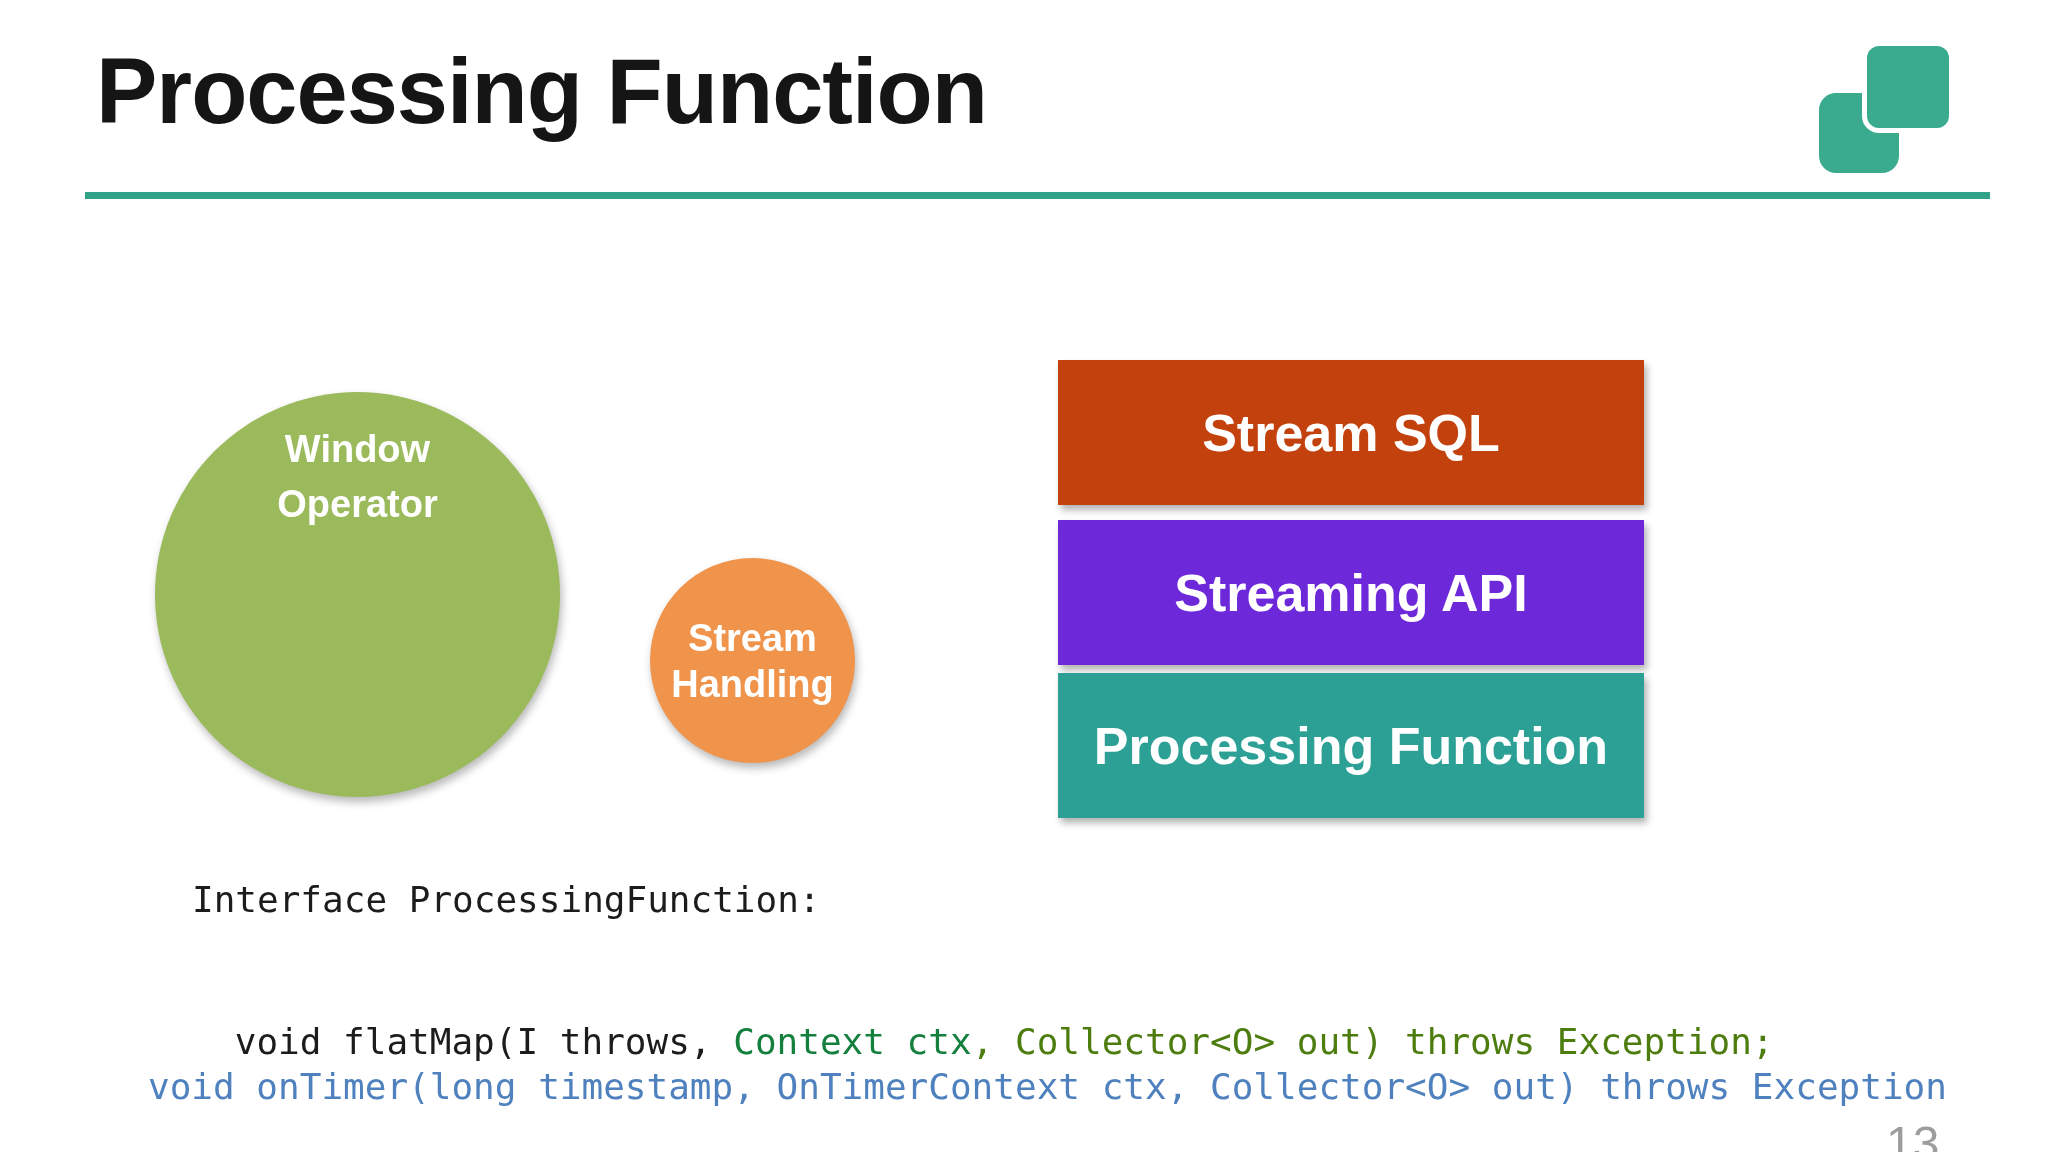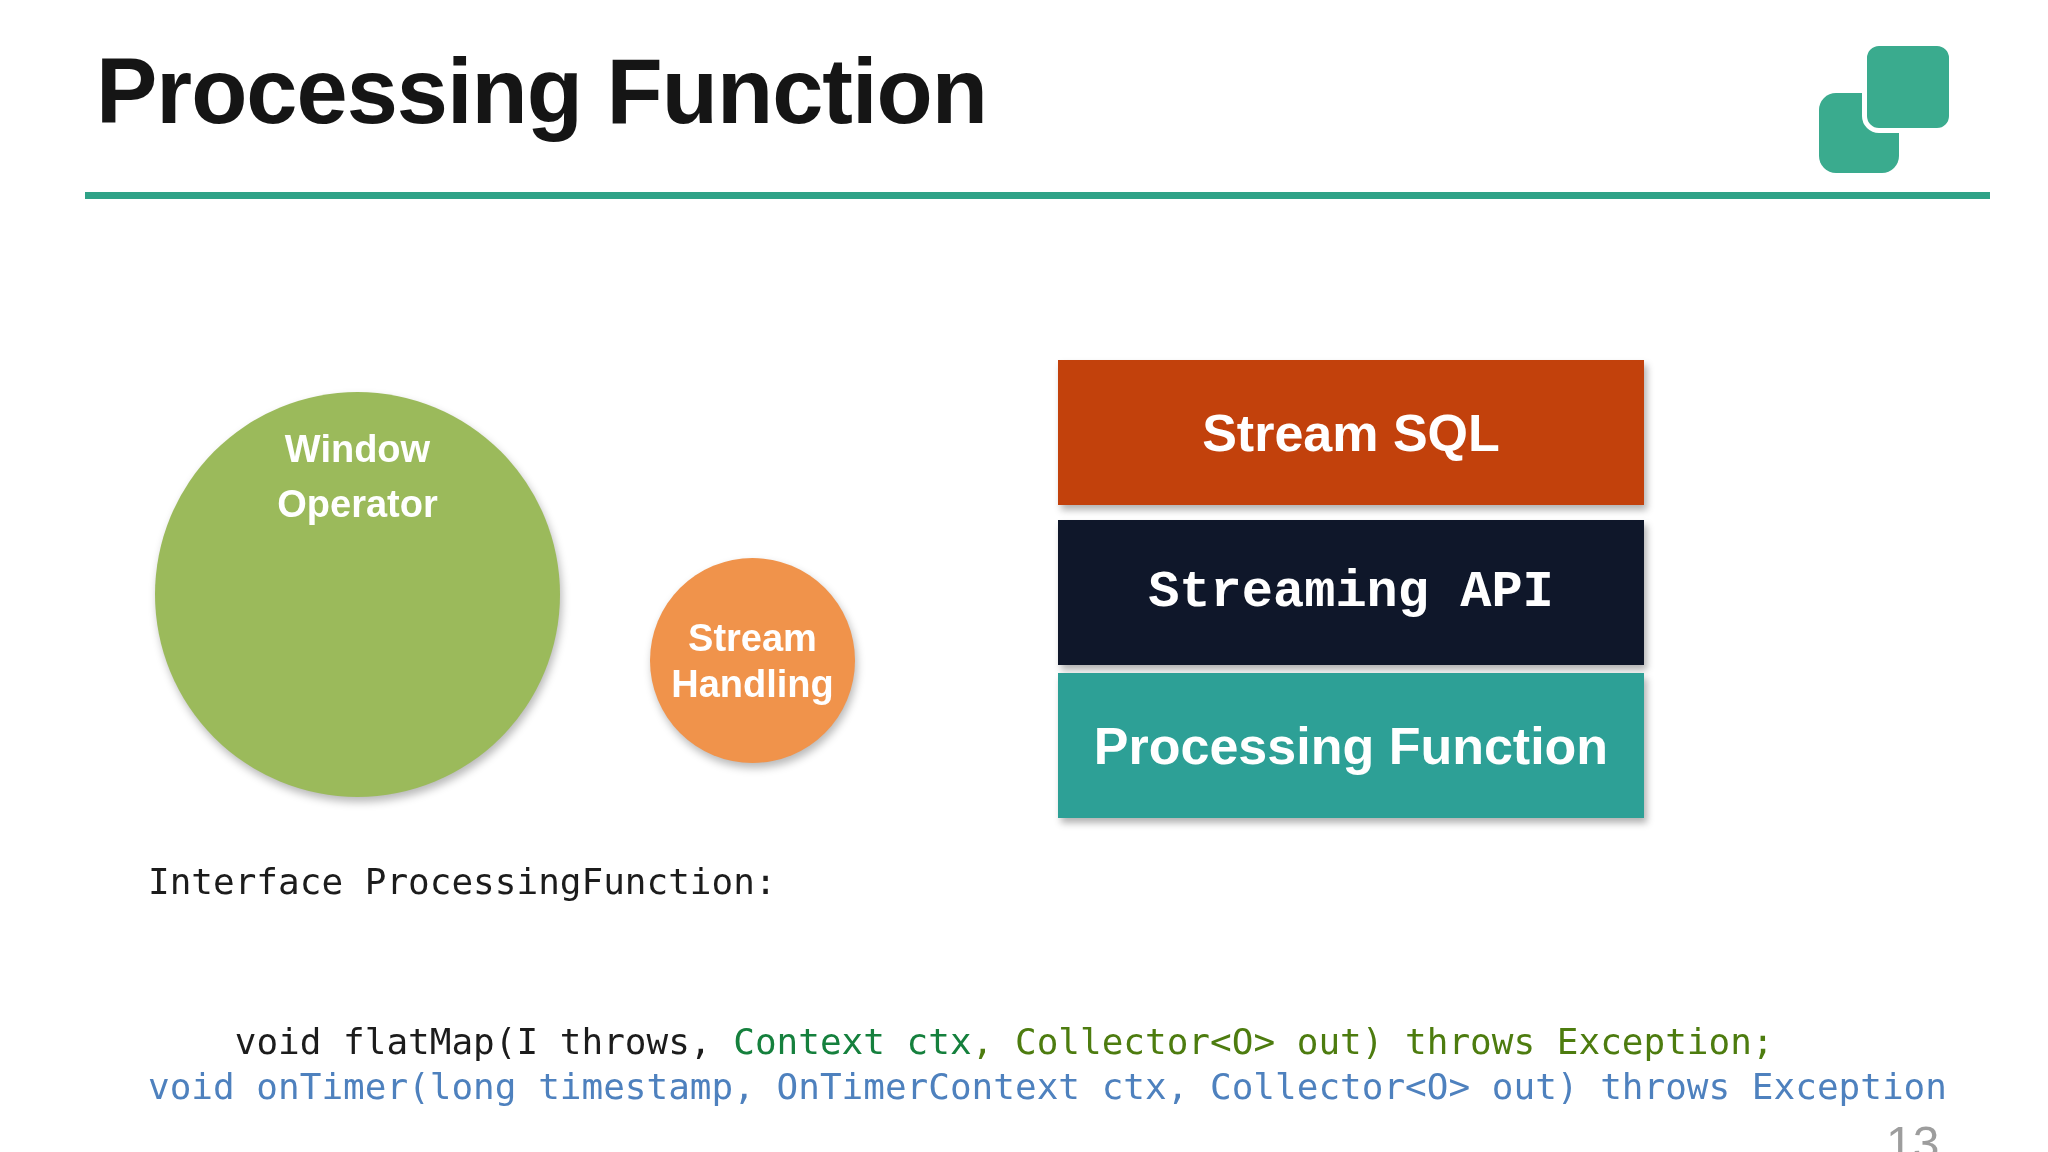--- a/index.html
+++ b/index.html
@@ -51,21 +51,21 @@
   }
   .bar-sql{top:360px;}
   .bar-api{top:520px;}
   .bar-pf{top:673px;}
   
   .code-line{
     position:absolute;left:148px;
     font-family:"DejaVu Sans Mono","Liberation Mono",monospace;
     font-size:36px;line-height:44px;white-space:pre;
   }
-  .code-1{top:860px;}
+  .code-1{top:878px;margin-left:44px;}
   .code-2{top:976px;}
   .code-3{top:1065px;}
   
   .page-num{
     position:absolute;left:1886px;top:1116px;
     font-size:48px;color:#8d8d8d;opacity:0.85;
     font-family:"Liberation Sans", sans-serif;
   }
 </style>
 </head>
@@ -93,21 +93,21 @@
     <div class="circle-text">
       <div>Stream</div>
       <div>Handling</div>
     </div>
   </div>
 
   <div class="bar bar-sql" style="background-color: #c2410c;">
     <span>Stream SQL</span>
   </div>
 
-  <div class="bar bar-api" style="background-color: #0f172a; font-family: Liberation Mono, monospace;">
+  <div class="bar bar-api" style="background-color: #6d28d9;">
     <span>Streaming API</span>
   </div>
 
   <div class="bar bar-pf" style="background-color: rgb(45, 160, 150);">
     <span>Processing Function</span>
   </div>
 
   <div class="code-line code-1" style="color: rgb(28, 28, 28);">Interface ProcessingFunction:</div>
 
   <div class="code-line code-2">

